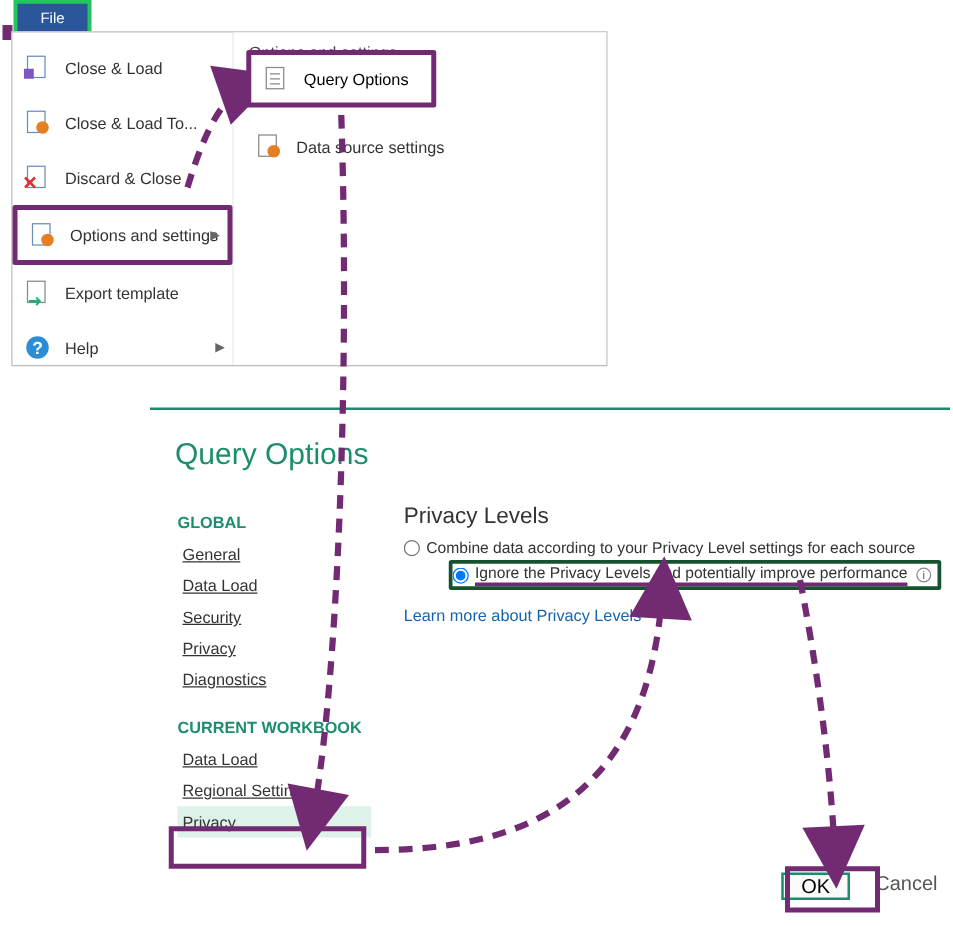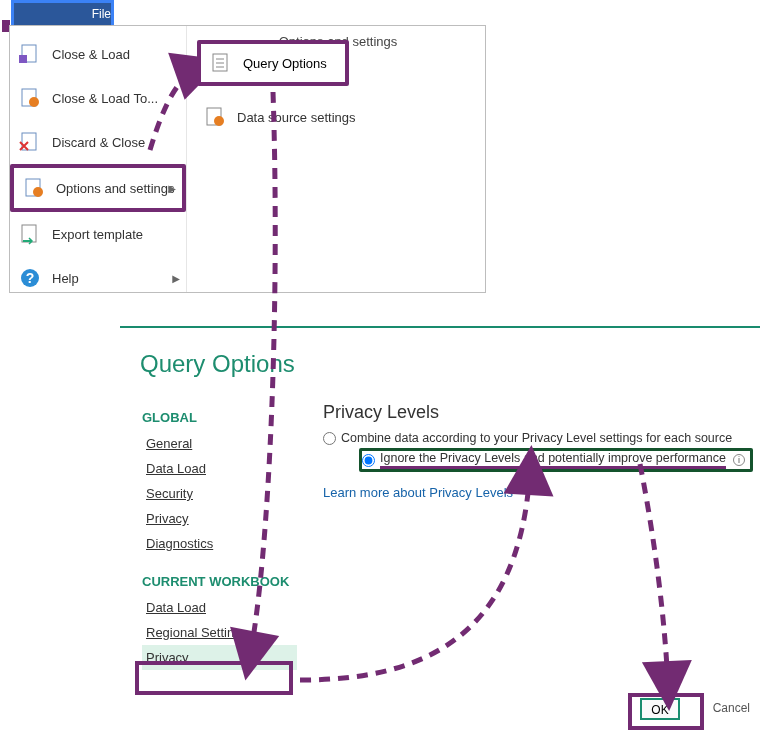--- a/index.html
+++ b/index.html
@@ -18,37 +18,35 @@
 
     
     .file-tab {
       position: absolute;
       left: 11px;
       top: 0;
       width: 56px;
       height: 22px;
       background: #2b579a;
       color: #fff;
-      text-align: right;
+      text-align: center;
       line-height: 22px;
       font-size: 12px;
-      border: 3px solid #3b82f6;
+      border: 3px solid #22c55e;
       box-sizing: content-box;
-      padding-left: 41px;
     }
     .menu-panel {
       position: absolute;
       left: 9px;
       top: 25px;
       width: 477px;
       height: 268px;
       border: 1px solid #bdbdbd;
       background: #fff;
       display: flex;
-      text-align: center;
     }
     .menu-left {
       width: 177px;
       border-right: 1px solid #e6e6e6;
       padding-top: 6px;
     }
     .menu-right {
       flex: 1;
       padding: 6px 8px;
       background: #fff;
@@ -190,23 +188,23 @@
     }
     .learn-link {
       color:#1663a9;
       font-size:13px;
       margin-top:10px;
       display:inline-block;
     }
     .btn {
       position:absolute;
       bottom:15px;
-      width:40px;
+      width:55px;
       height:22px;
-      font-size:12px;
+      font-size:16px;
       border:1px solid #aaa;
       background:#fafafa;
       text-align:center;
       line-height:20px;
       cursor:pointer;
     }
     .btn.ok { right:80px; border:2px solid #1a8d6f; }
     .hl-ok {
       position:absolute;
       left:628px;

